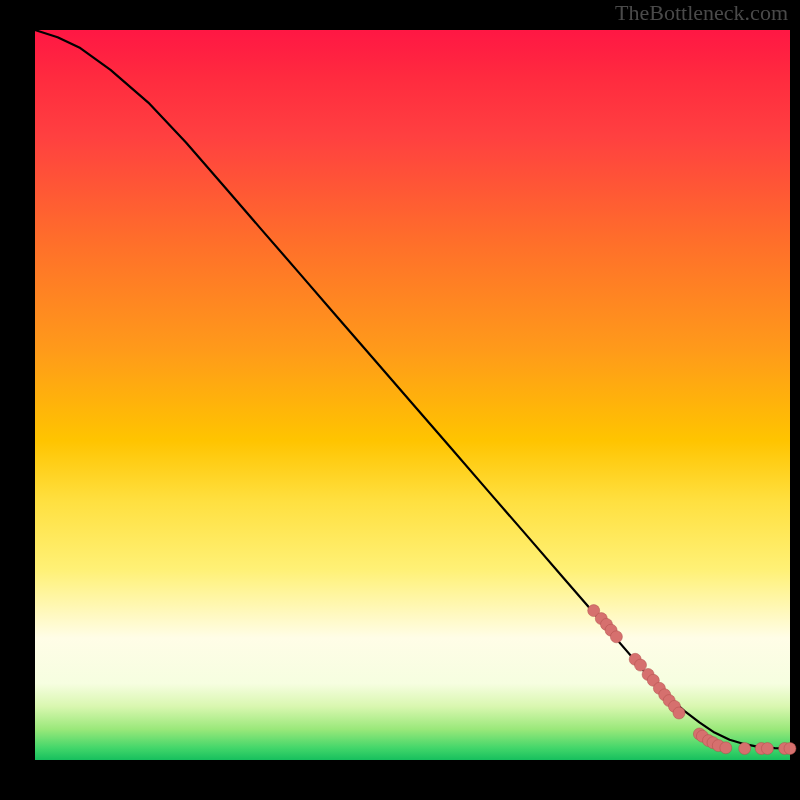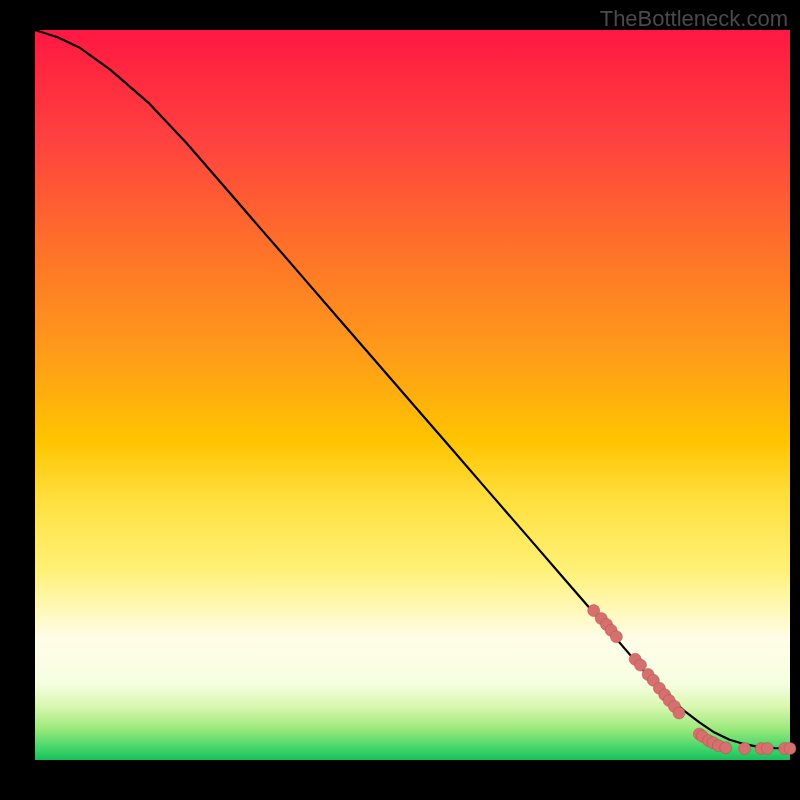--- a/index.html
+++ b/index.html
@@ -33,25 +33,25 @@
       #d9f7b0 89%,
       #9ae87a 92%,
       #42d66a 94.5%,
       #18c05e 96%,
       #000000 96.01%,
       #000000 100%
     );
   }
   .attribution {
     position: absolute;
-    top: 6px;
+    top: 0;
     right: 12px;
     color: #4a4a4a;
     font-size: 22px;
-    font-family: Liberation Sans, sans-serif;
+    font-family: Liberation Serif, serif;
     user-select: none;
   }
   svg.overlay {
     position: absolute;
     left: 0;
     top: 0;
     pointer-events: none;
   }
 </style>
 </head>

